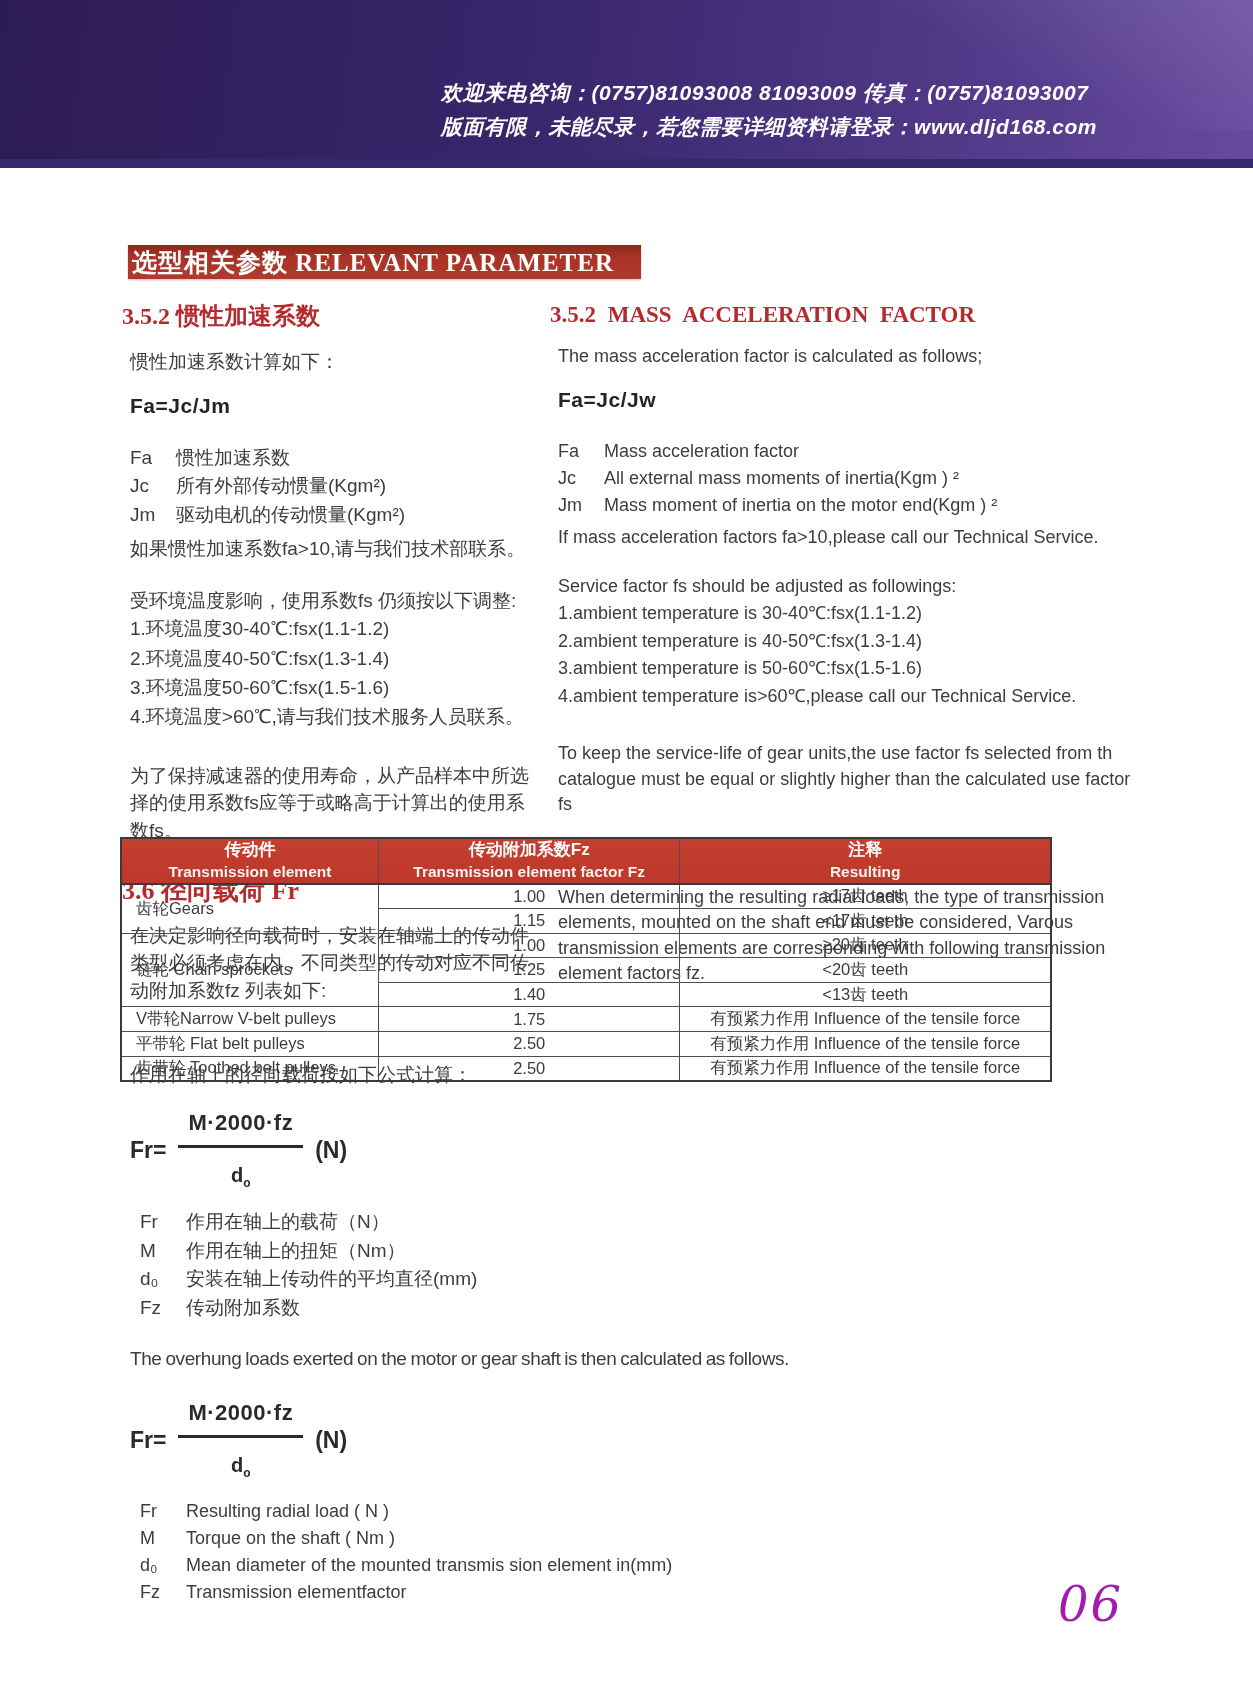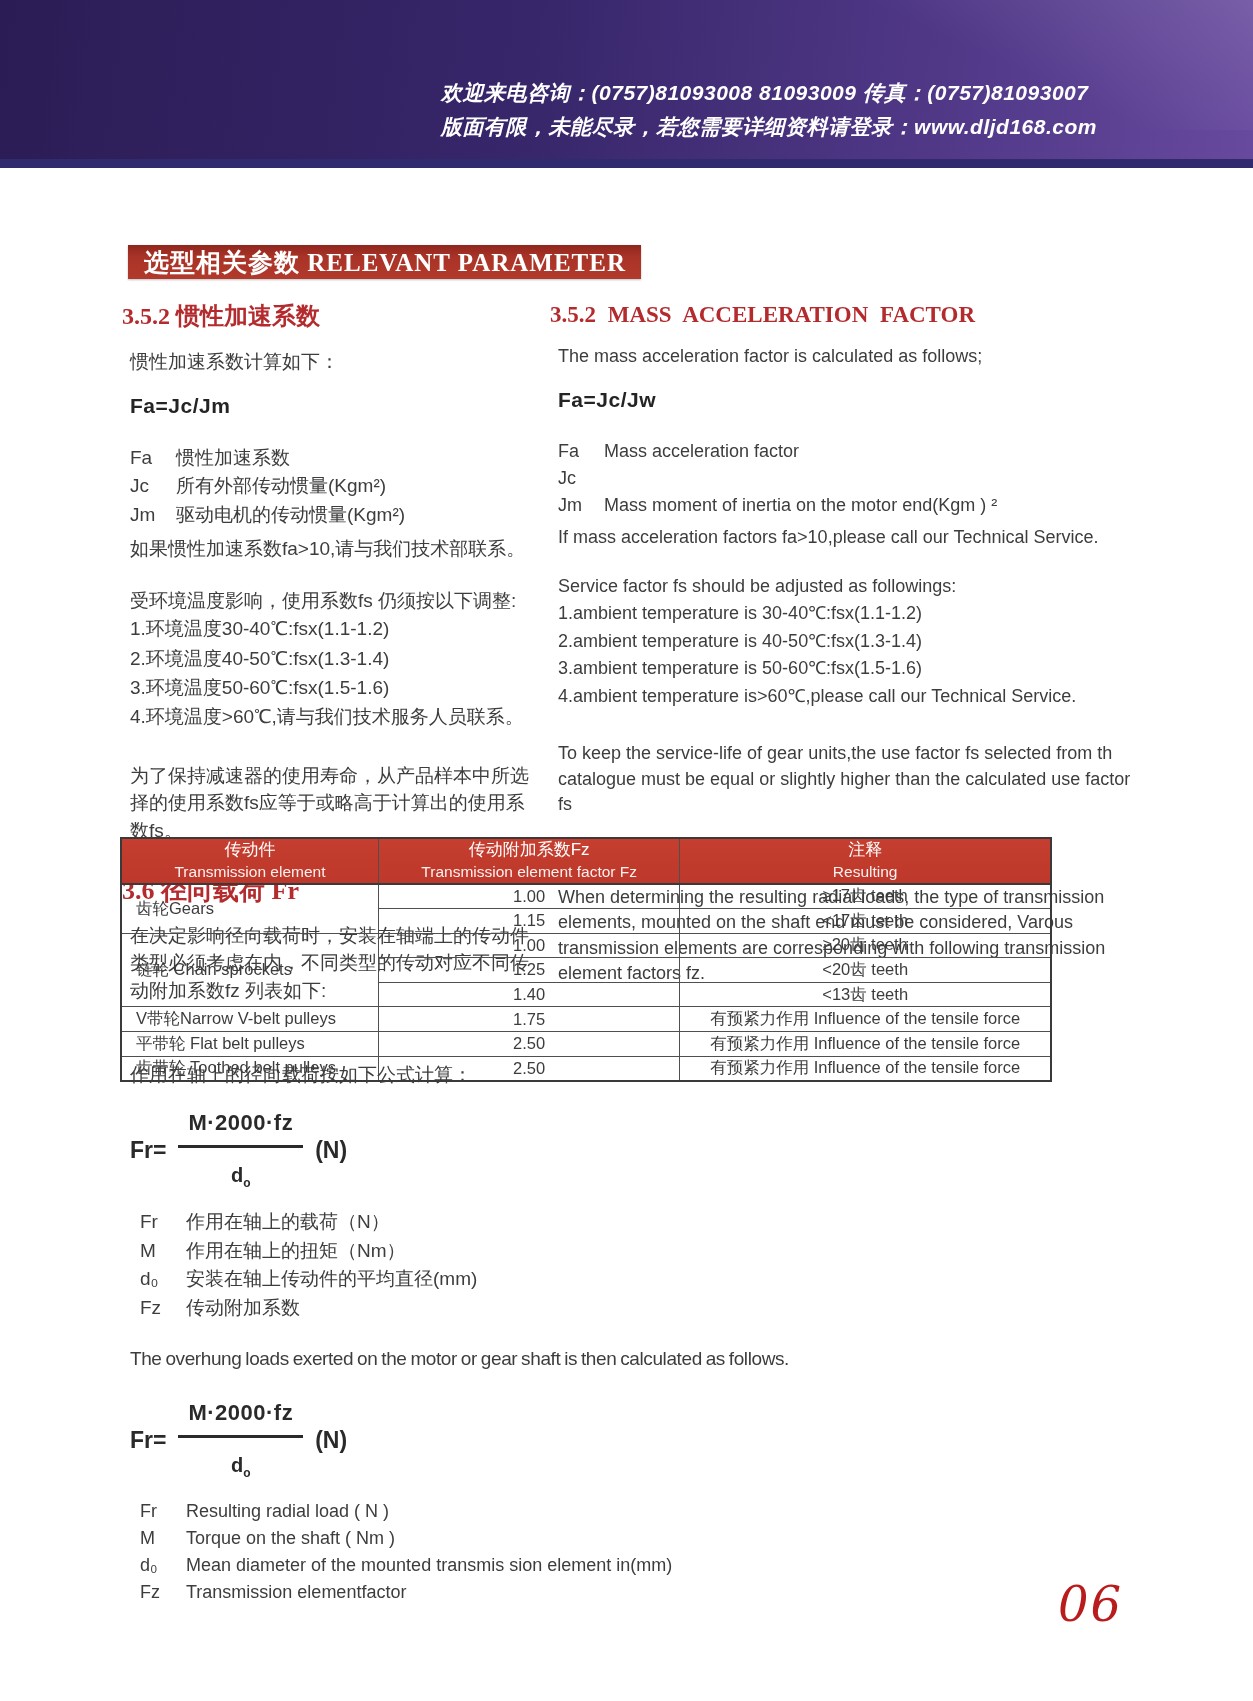--- a/index.html
+++ b/index.html
@@ -35,21 +35,21 @@
     font-size: 21px; line-height: 1.62;
     text-align: left; letter-spacing: 0.5px; font-style: italic;
   }
 
   
   .banner {
     position: absolute; top: 245px; left: 128px;
     width: 513px; height: 34px;
     background: linear-gradient(180deg, #8f261e 0%, #a93327 35%, #b23a2c 100%);
     display: flex; align-items: center;
-    padding-left: 16px;
+    padding-left: 4px;
     box-shadow: 0 1px 2px rgba(0,0,0,0.25);
   }
   .banner span {
     color: #ffffff; font-family: "Liberation Serif", serif;
     font-weight: bold; font-size: 25px; letter-spacing: 1px;
     white-space: nowrap;
   }
 
   
   .columns {
@@ -94,21 +94,21 @@
   .data-table {
     position: absolute; top: 837px; left: 120px;
     width: 932px;
     border-collapse: collapse;
     font-size: 16.5px; color: #3c3c3c;
   }
   .data-table th, .data-table td { border: 1px solid #4f4f4f; }
   .data-table { border: 2px solid #3a3a3a; }
   .data-table thead th {
     background: linear-gradient(180deg, #c53e2f 0%, #bd382b 100%);
-    color: #ffffff; font-weight: normal;
+    color: #ffffff; font-weight: bold;
     height: 44px; text-align: center;
     line-height: 1.35; border-bottom: 2px solid #3a3a3a;
   }
   .th-zh { font-size: 17px; }
   .th-en { font-size: 15.5px; color: rgba(255,255,255,0.93); }
   .data-table td { height: 24.6px; padding: 0 6px; }
   .td-el { text-align: left; padding-left: 14px !important; }
   .td-c  { text-align: center; }
   .col-1 { width: 258px; }
   .col-2 { width: 302px; }
@@ -128,21 +128,21 @@
   .frac-formula .fx { font-size: 23px; }
   .frac { display: inline-flex; flex-direction: column; align-items: center; }
   .frac .num { font-size: 22px; padding: 0 10px 9px; border-bottom: 3px solid #2a2a2a; letter-spacing: 0.5px; }
   .frac .den { font-size: 20px; padding-top: 16px; }
   .frac .den sub { font-size: 12px; }
 
   
   .page-number {
     position: absolute; top: 1576px; left: 1058px;
     font-family: "DejaVu Serif", serif; font-style: italic;
-    font-size: 48px; color: #b91c1c; letter-spacing: 2px; text-align: right;
+    font-size: 48px; color: #a21caf; letter-spacing: 2px; text-align: right;
   }
 </style>
 </head>
 <body>
 
 <div class="page">
 
   <header class="top-band">
     <div class="band-text">
       <div>欢迎来电咨询：(0757)81093008  81093009  传真：(0757)81093007</div>
@@ -191,20 +191,21 @@
       <h2 class="red-h en1">3.5.2 MASS ACCELERATION FACTOR</h2>
       <p class="body-en">The mass acceleration factor is calculated as follows;</p>
       <p class="formula-inline">Fa=Jc/Jw</p>
       <div class="def-list def-en">
         <div class="def-row">
           <span class="sym">Fa</span>
           <span>Mass acceleration factor</span>
         </div>
         <div class="def-row">
           <span class="sym">Jc</span>
+          <span>All external mass moments of inertia(Kgm ) ²</span>
         </div>
         <div class="def-row">
           <span class="sym">Jm</span>
           <span>Mass moment of inertia on the motor end(Kgm ) ²</span>
         </div>
       </div>
       <p class="body-en gap-s">If mass acceleration factors fa&gt;10,please call our Technical Service.</p>
       <p class="body-en gap-m">Service factor fs should be adjusted as followings:</p>
       <div class="body-en">
         <div class="svc-item">1.ambient temperature is 30-40℃:fsx(1.1-1.2)</div>

